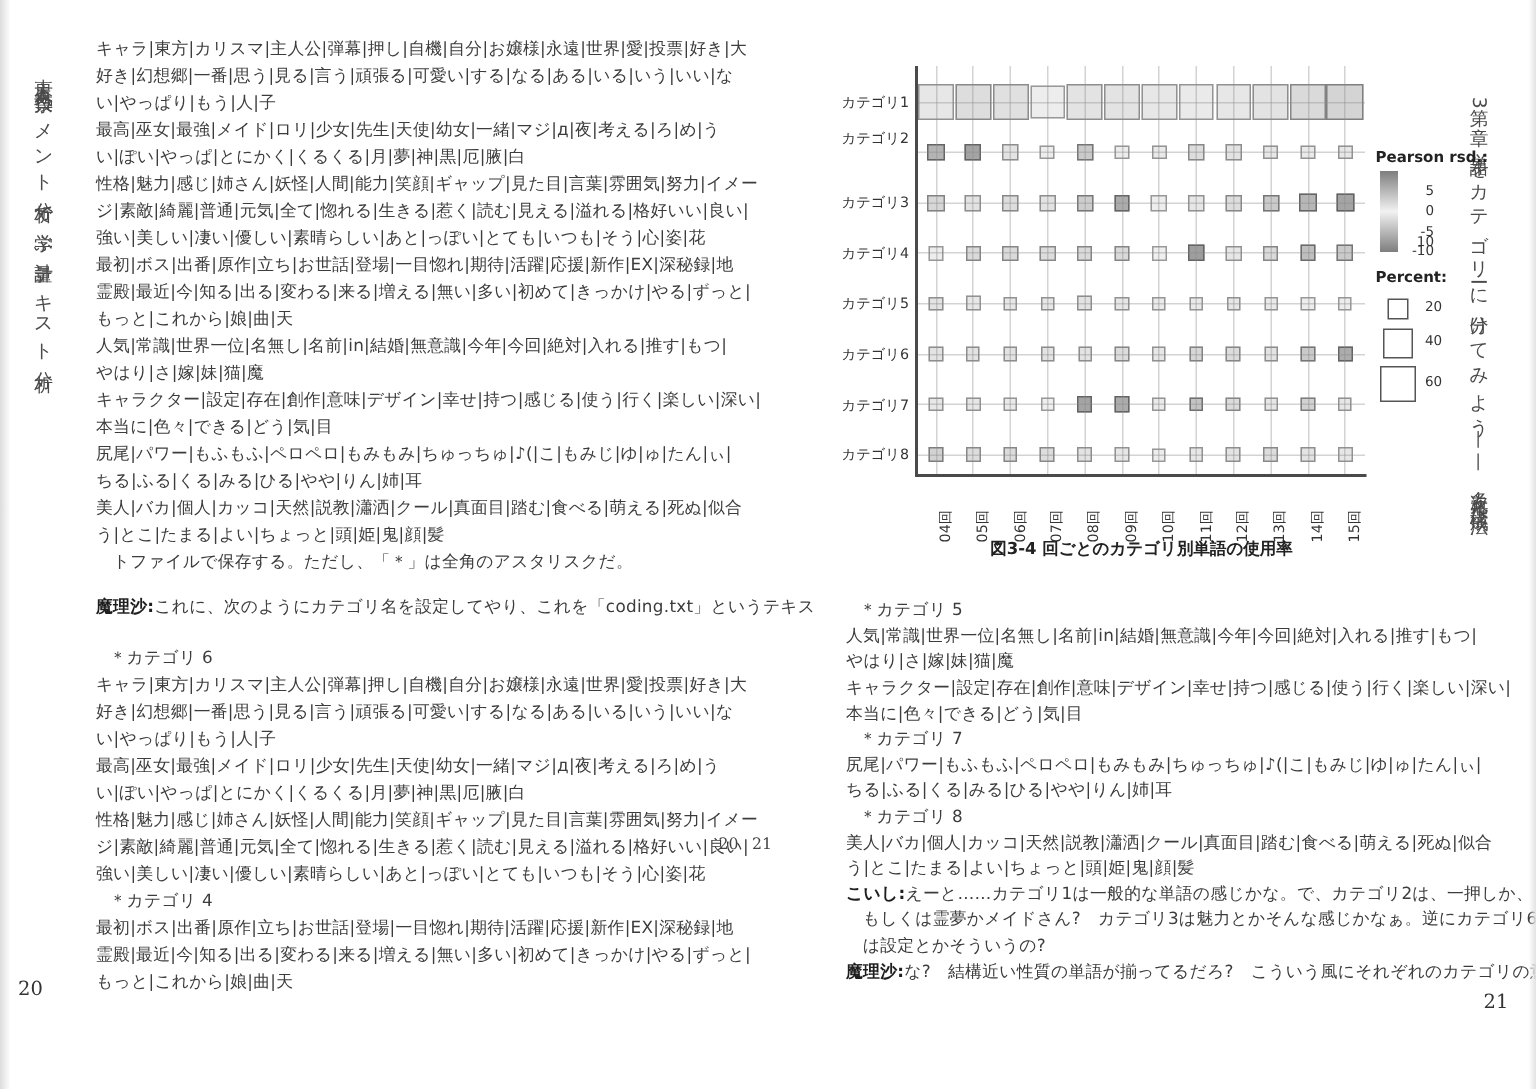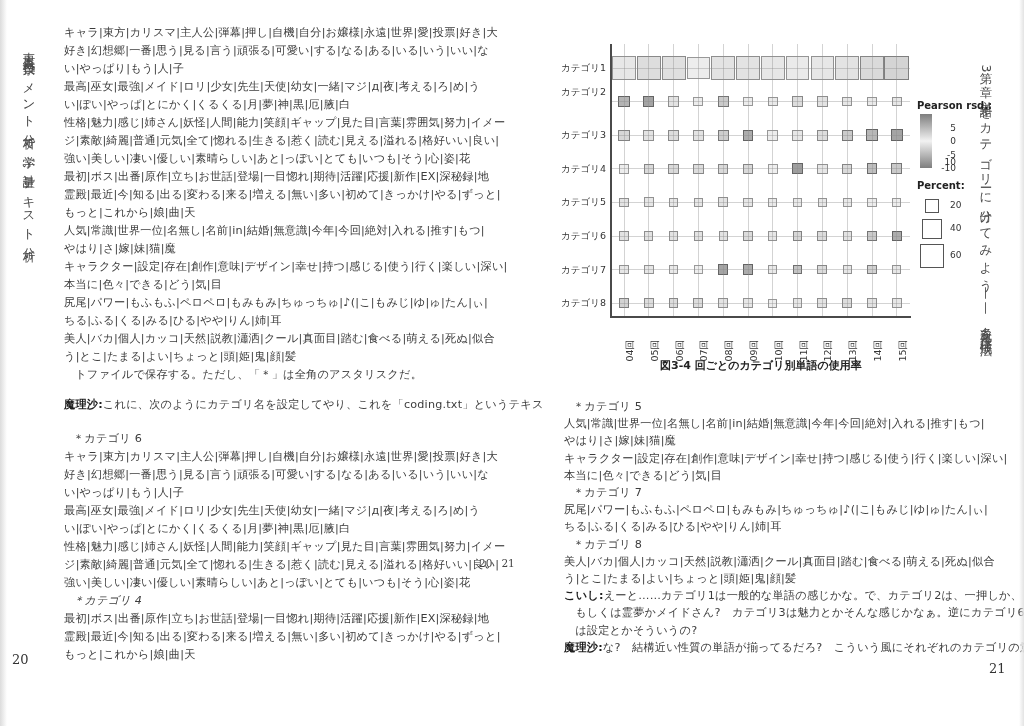--- a/index.html
+++ b/index.html
@@ -82,21 +82,21 @@
     <div class="tline" style="margin-top: 12px;"><b>魔理沙:</b>これに、次のようにカテゴリ名を設定してやり、これを「coding.txt」というテキス</div>
     <div class="tline" style="margin-top: 16px; padding-left: 0.8em;">＊カテゴリ 6</div>
     <div class="tline">キャラ|東方|カリスマ|主人公|弾幕|押し|自機|自分|お嬢様|永遠|世界|愛|投票|好き|大</div>
     <div class="tline">好き|幻想郷|一番|思う|見る|言う|頑張る|可愛い|する|なる|ある|いる|いう|いい|な</div>
     <div class="tline">い|やっぱり|もう|人|子</div>
     <div class="tline">最高|巫女|最強|メイド|ロリ|少女|先生|天使|幼女|一緒|マジ|д|夜|考える|ろ|め|う</div>
     <div class="tline">い|ぽい|やっぱ|とにかく|くるくる|月|夢|神|黒|厄|腋|白</div>
     <div class="tline">性格|魅力|感じ|姉さん|妖怪|人間|能力|笑顔|ギャップ|見た目|言葉|雰囲気|努力|イメー</div>
     <div class="tline">ジ|素敵|綺麗|普通|元気|全て|惚れる|生きる|惹く|読む|見える|溢れる|格好いい|良い|</div>
     <div class="tline">強い|美しい|凄い|優しい|素晴らしい|あと|っぽい|とても|いつも|そう|心|姿|花</div>
-    <div class="tline" style="padding-left: 0.8em; font-style: italic;">＊カテゴリ 4</div>
+    <div class="tline" style="padding-left: 0.8em;">＊カテゴリ 4</div>
     <div class="tline">最初|ボス|出番|原作|立ち|お世話|登場|一目惚れ|期待|活躍|応援|新作|EX|深秘録|地</div>
     <div class="tline">霊殿|最近|今|知る|出る|変わる|来る|増える|無い|多い|初めて|きっかけ|やる|ずっと|</div>
     <div class="tline">もっと|これから|娘|曲|天</div>
   </div>
 
 <div id="chart">
   <div class="lg-title lg1">Pearson rsd.:</div>
   <div class="lg-title lg2">Percent:</div>
   <div class="chart-caption">図3-4 回ごとのカテゴリ別単語の使用率</div>
 <div style="left: 52.1956px; top: 36.1956px; width: 23.6089px; height: 23.6089px; background: rgb(231, 231, 231); border: 1px solid rgb(146, 146, 146);"></div>

